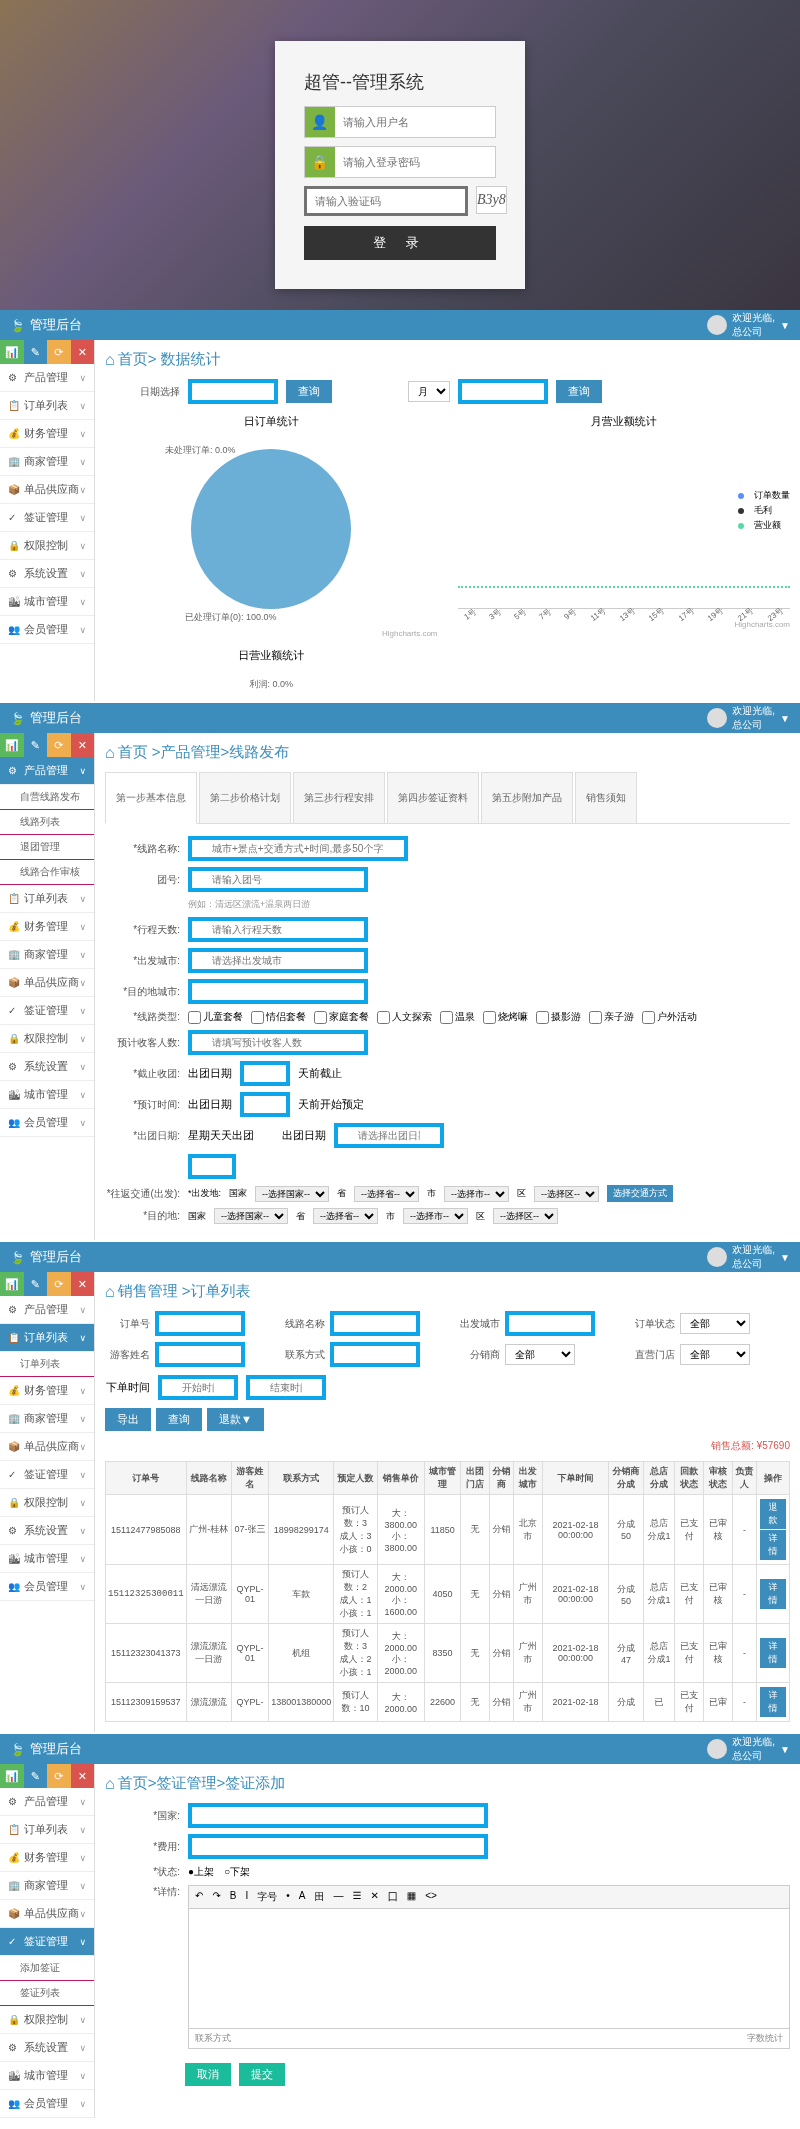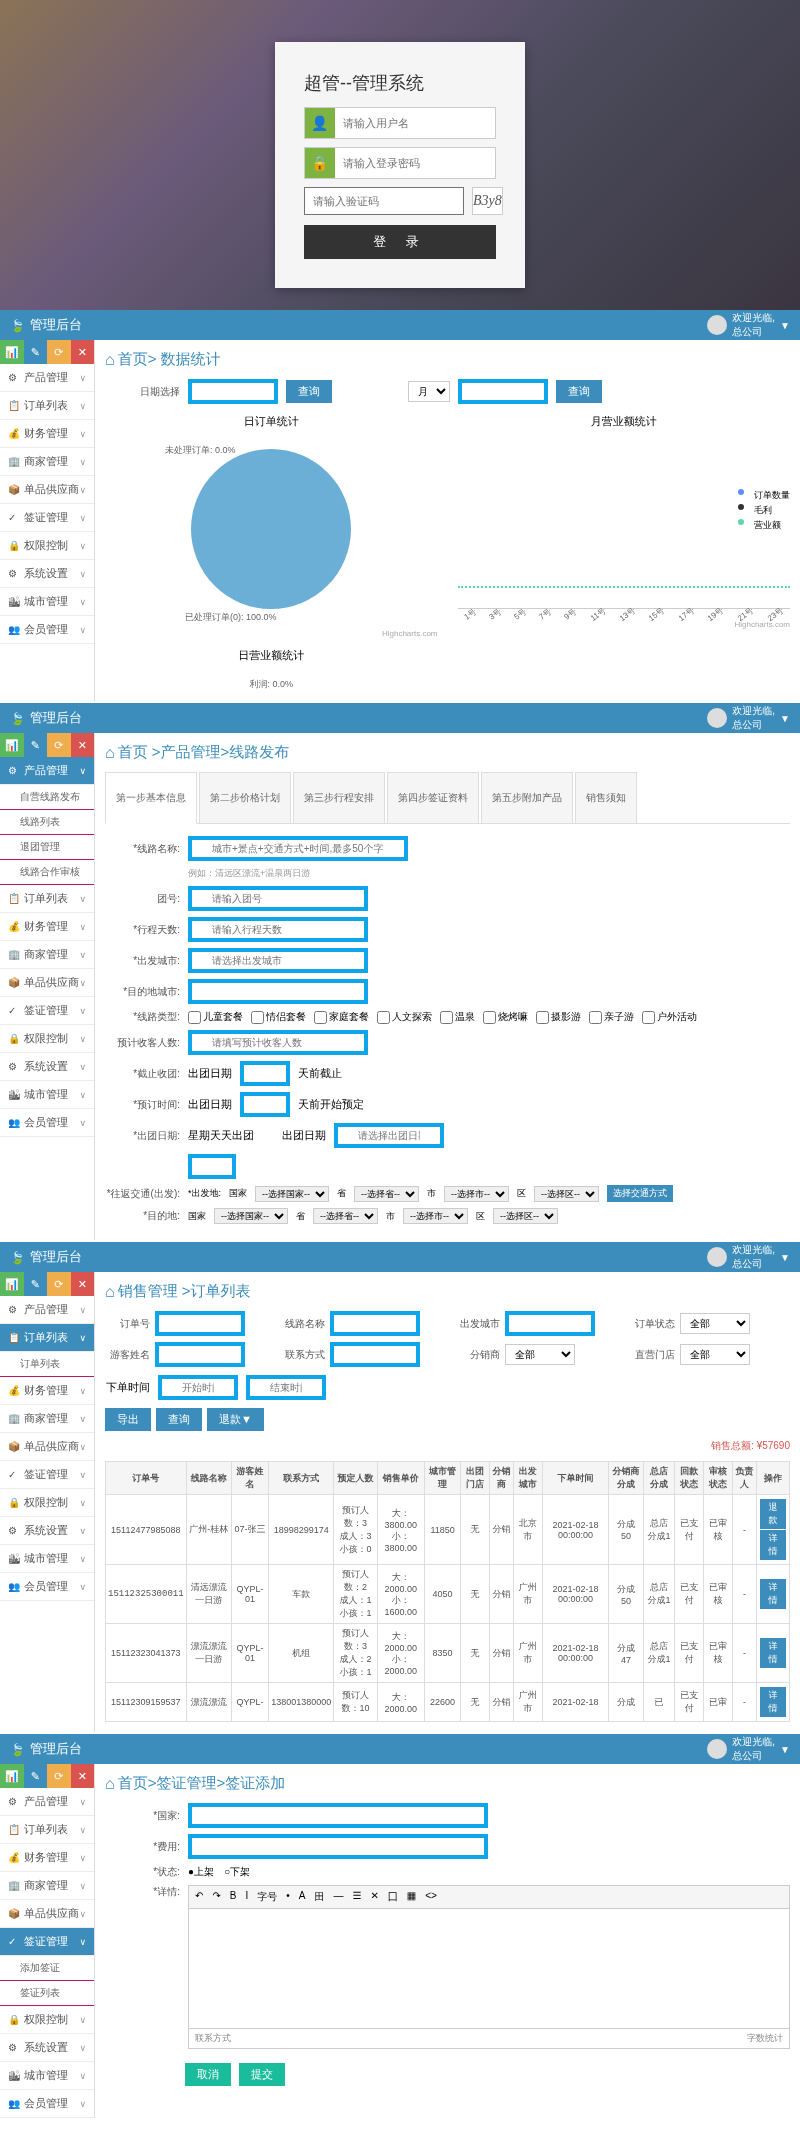--- a/index.html
+++ b/index.html
@@ -4,21 +4,21 @@
 <style>
 *{margin:0;padding:0;box-sizing:border-box;font-family:Arial,"Microsoft YaHei",sans-serif}
 body{background:#fff;font-size:11px;width:800px}
 .login-panel{height:310px;background:linear-gradient(135deg,#8b7355 0%,#6b5a7a 30%,#4a4a5a 60%,#3a3540 100%);display:flex;align-items:center;justify-content:center;padding-top:20px}
 .login-box{background:#f5f5f5;padding:29px;width:250px;box-shadow:0 2px 10px rgba(0,0,0,0.3)}
 .login-title{font-size:18px;color:#333;margin-bottom:12px}
 .login-row{display:flex;margin-bottom:8px;background:#fff;border:1px solid #ccc}
 .login-icon{width:30px;height:30px;background:#7cb342;color:#fff;display:flex;align-items:center;justify-content:center;font-size:14px}
 .login-input{border:none;flex:1;padding:0 8px;font-size:11px;outline:none}
 .captcha-row{display:flex;gap:8px;margin-bottom:10px}
-.captcha-input{border:1px solid #737373;padding:6px 8px;flex:1;font-size:11px}
+.captcha-input{border:3px solid #737373;padding:6px 8px;flex:1;font-size:11px}
 .captcha-img{width:80px;height:28px;background:#fff;border:1px solid #ccc;display:flex;align-items:center;justify-content:center;font-style:italic;font-family:cursive;color:#555;font-size:14px}
 .login-btn{width:100%;background:#333;color:#fff;border:none;padding:8px;cursor:pointer;font-size:13px;letter-spacing:8px}
 .admin-section{border-bottom:2px solid #fff}
 .admin-header{background:#3c8dbc;color:#fff;height:30px;display:flex;align-items:center;justify-content:space-between;padding:0 10px}
 .admin-header-left{display:flex;align-items:center;gap:5px;font-size:13px}
 .leaf-icon::before{content:"🍃";font-size:12px}
 .admin-header-right{display:flex;align-items:center;gap:5px;font-size:10px}
 .avatar{width:20px;height:20px;background:#ddd;border-radius:50%;display:inline-block}
 .admin-body{display:flex}
 .sidebar{width:95px;background:#fff;border-right:1px solid #ddd;font-size:11px}
@@ -42,21 +42,21 @@
 .btn-primary{background:#3c8dbc}
 .btn-teal{background:#1abc9c}
 .select{border:1px solid #ccc;padding:3px 5px;font-size:10px;background:#fff}
 .chart-area{display:flex;gap:20px;margin-top:10px}
 .chart-half{flex:1}
 .chart-title{text-align:center;font-size:11px;margin-bottom:5px}
 .pie-placeholder{width:160px;height:160px;border-radius:50%;background:#6baed6;margin:20px auto;position:relative}
 .pie-label{position:absolute;font-size:9px;color:#666}
 .line-chart{height:140px;position:relative;border-bottom:1px solid #ccc;margin-top:40px}
 .legend{position:absolute;right:0;top:20px;font-size:9px}
-.legend-item{display:flex;gap:10px;margin-bottom:2px}
+.legend-item{display:flex;align-items:center;gap:10px;margin-bottom:2px}
 .legend-dot{width:6px;height:6px;border-radius:50%}
 .x-labels{display:flex;justify-content:space-around;font-size:8px;color:#666;transform:rotate(0)}
 .tabs{display:flex;border-bottom:1px solid #ddd;margin-bottom:12px;font-size:10px}
 .tab{padding:18px 10px;border:1px solid #ddd;border-bottom:none;margin-right:2px;background:#f5f5f5;cursor:pointer;color:#666}
 .tab.active{background:#fff;border-bottom:1px solid #fff;margin-bottom:-1px}
 .checkbox-group{display:flex;flex-wrap:wrap;gap:8px;font-size:10px}
 .checkbox-group label{display:flex;align-items:center;gap:2px}
 .table{width:100%;border-collapse:collapse;font-size:9px;margin-top:8px}
 .table th,.table td{border:1px solid #ddd;padding:3px 2px;text-align:center;color:#555}
 .table th{background:#f5f5f5}
@@ -364,26 +364,26 @@
           <div class="tab">第三步行程安排</div>
           <div class="tab">第四步签证资料</div>
           <div class="tab">第五步附加产品</div>
           <div class="tab">销售须知</div>
         </div>
       <div class="form-row">
           <span class="form-label">*线路名称:</span>
           <input class="form-input" style="width: 220px;" placeholder="城市+景点+交通方式+时间,最多50个字符">
         </div>
       <div class="form-row">
+          <span class="form-label">团号:</span>
+          <input class="form-input" style="width: 180px;" placeholder="请输入团号">
+        </div>
+      <div class="form-row">
           <span class="form-label"></span>
           <span style="font-size:9px;color:#999">例如：清远区漂流+温泉两日游</span>
-        </div>
-      <div class="form-row">
-          <span class="form-label">团号:</span>
-          <input class="form-input" style="width: 180px;" placeholder="请输入团号">
         </div>
       <div class="form-row">
           <span class="form-label">*行程天数:</span>
           <input class="form-input" style="width: 180px;" placeholder="请输入行程天数">
         </div>
       <div class="form-row">
           <span class="form-label">*出发城市:</span>
           <input class="form-input" style="width: 180px;" placeholder="请选择出发城市">
         </div>
       <div class="form-row">

